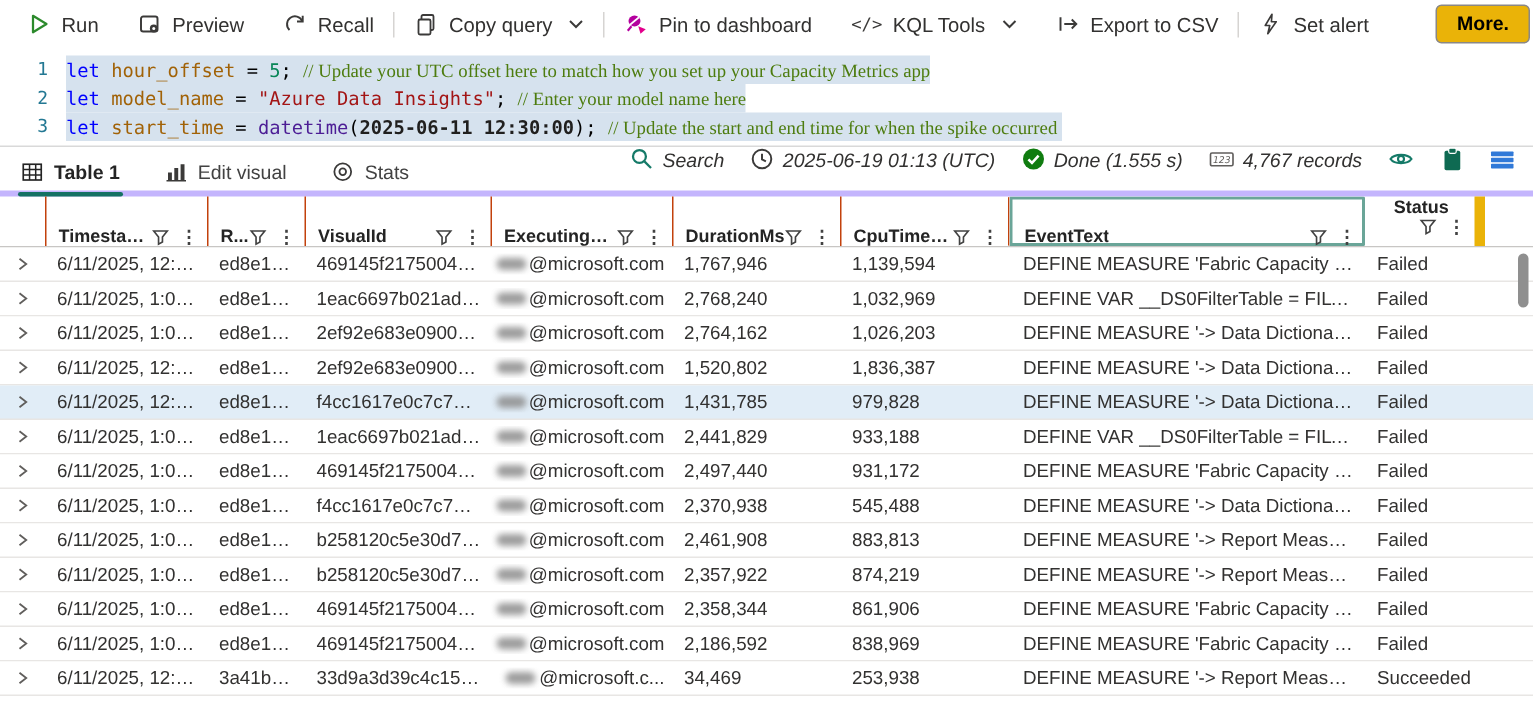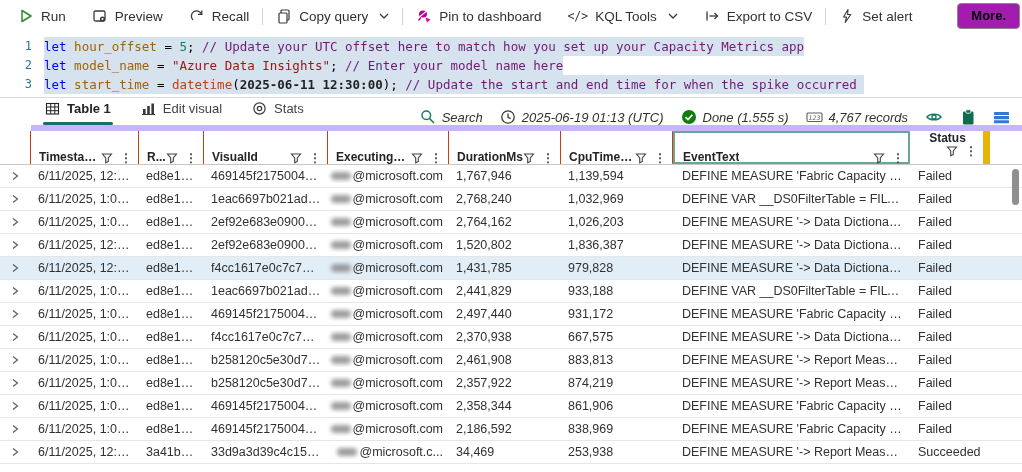--- a/index.html
+++ b/index.html
@@ -8,41 +8,41 @@
   .stage { position:relative; width:1022px; height:469px; background:#fff; }
 
   
   .toolbar { height:32px; display:flex; align-items:center; padding-left:18px; }
   .tb-item { display:flex; align-items:center; gap:7px; font-size:13.5px; color:#323130;
     cursor:pointer; white-space:nowrap; }
   .tb-gap { width:26px; }
   .tb-sep { width:1px; height:17px; background:#d6d4d2; margin:0 13px; }
   .chev { margin-left:4px; display:flex; }
   .more-btn { margin-left:auto; margin-right:2px; border:1px solid #8a8886; border-radius:4px;
-    padding:4px 13px 5px; font-weight:bold; font-size:13px; background:#a21caf; cursor:pointer; white-space:nowrap; }
+    padding:4px 13px 5px; font-weight:bold; font-size:13px; background:#eab308; cursor:pointer; white-space:nowrap; }
 
   
   .editor { height:66px; padding-top:5px; border-bottom:1px solid #d9d9d9;
     font-family:"DejaVu Sans Mono", monospace; font-size:12.5px; line-height:19px; }
   .cline { display:flex; height:19px; }
   .gutter { width:44px; text-align:right; padding-right:12px; color:#237893; font-size:12px; flex:none; }
   .ctext { white-space:pre; }
   .hl { background:#d6e2ee; }
   .kw { color:#0000ff; }
   .id { color:#a16207; }
   .op { color:#000000; }
   .num { color:#098658; }
   .str { color:#a31515; }
-  .fn { color:#c2410c;margin-top:48px; }
+  .fn { color:#4c1d95;margin-top:48px; }
   .lit { color:#201f1e; font-weight:bold; }
-  .cm { color:#701a75; }
+  .cm { color:#4d7c0f;font-family:Liberation Serif, serif; }
 
   
-  .tabbar { height:33px; display:flex; align-items:flex-end; padding:0 12px 0 14px;
-    border-bottom:6px solid #c4b5fd;margin-left:31px; }
+  .tabbar { height:33px; display:flex; align-items:flex-start; padding:0 12px 0 14px;
+    border-bottom:4px solid #c4b5fd; }
   .tab { position:relative; height:33px; display:flex; align-items:center; gap:7px;
     font-size:13px; color:#424242; margin-right:30px; cursor:pointer; white-space:nowrap; }
   .tab.active { font-weight:bold; color:#242424; }
   .tab.active::after { content:""; position:absolute; left:-2px; right:-2px; bottom:0;
     height:3px; border-radius:2px; background:#157263; }
   .statusbar { margin-left:auto; display:flex; align-items:center; gap:17px; font-size:13px; color:#323130; }
   .sb-item { display:flex; align-items:center; gap:6px; white-space:nowrap;font-style:italic; }
 
   
   .grid-row { display:grid;
@@ -521,21 +521,21 @@
           </svg>
     </div>
     <div class="cell">6/11/2025, 1:06:15....</div>
     <div class="cell">ed8e1be...</div>
     <div class="cell">f4cc1617e0c7c70c9...</div>
     <div class="cell user">
       <span class="blur-blob"></span>
       <span>@microsoft.com</span>
     </div>
     <div class="cell">2,370,938</div>
-    <div class="cell">667,575</div>
+    <div class="cell">545,488</div>
     <div class="cell evt">DEFINE MEASURE '-&gt; Data Dictionary'[DateTi...</div>
     <div class="cell">Failed</div>
     <div class="cell"></div>
   </div>
 
   <div class="grid-row trow">
     <div class="cell exp">
       <svg width="10" height="10">
             <polyline points="3,1.5 7.5,5 3,8.5" fill="none" stroke="#605e5c" stroke-width="1.2"></polyline>
           </svg>

